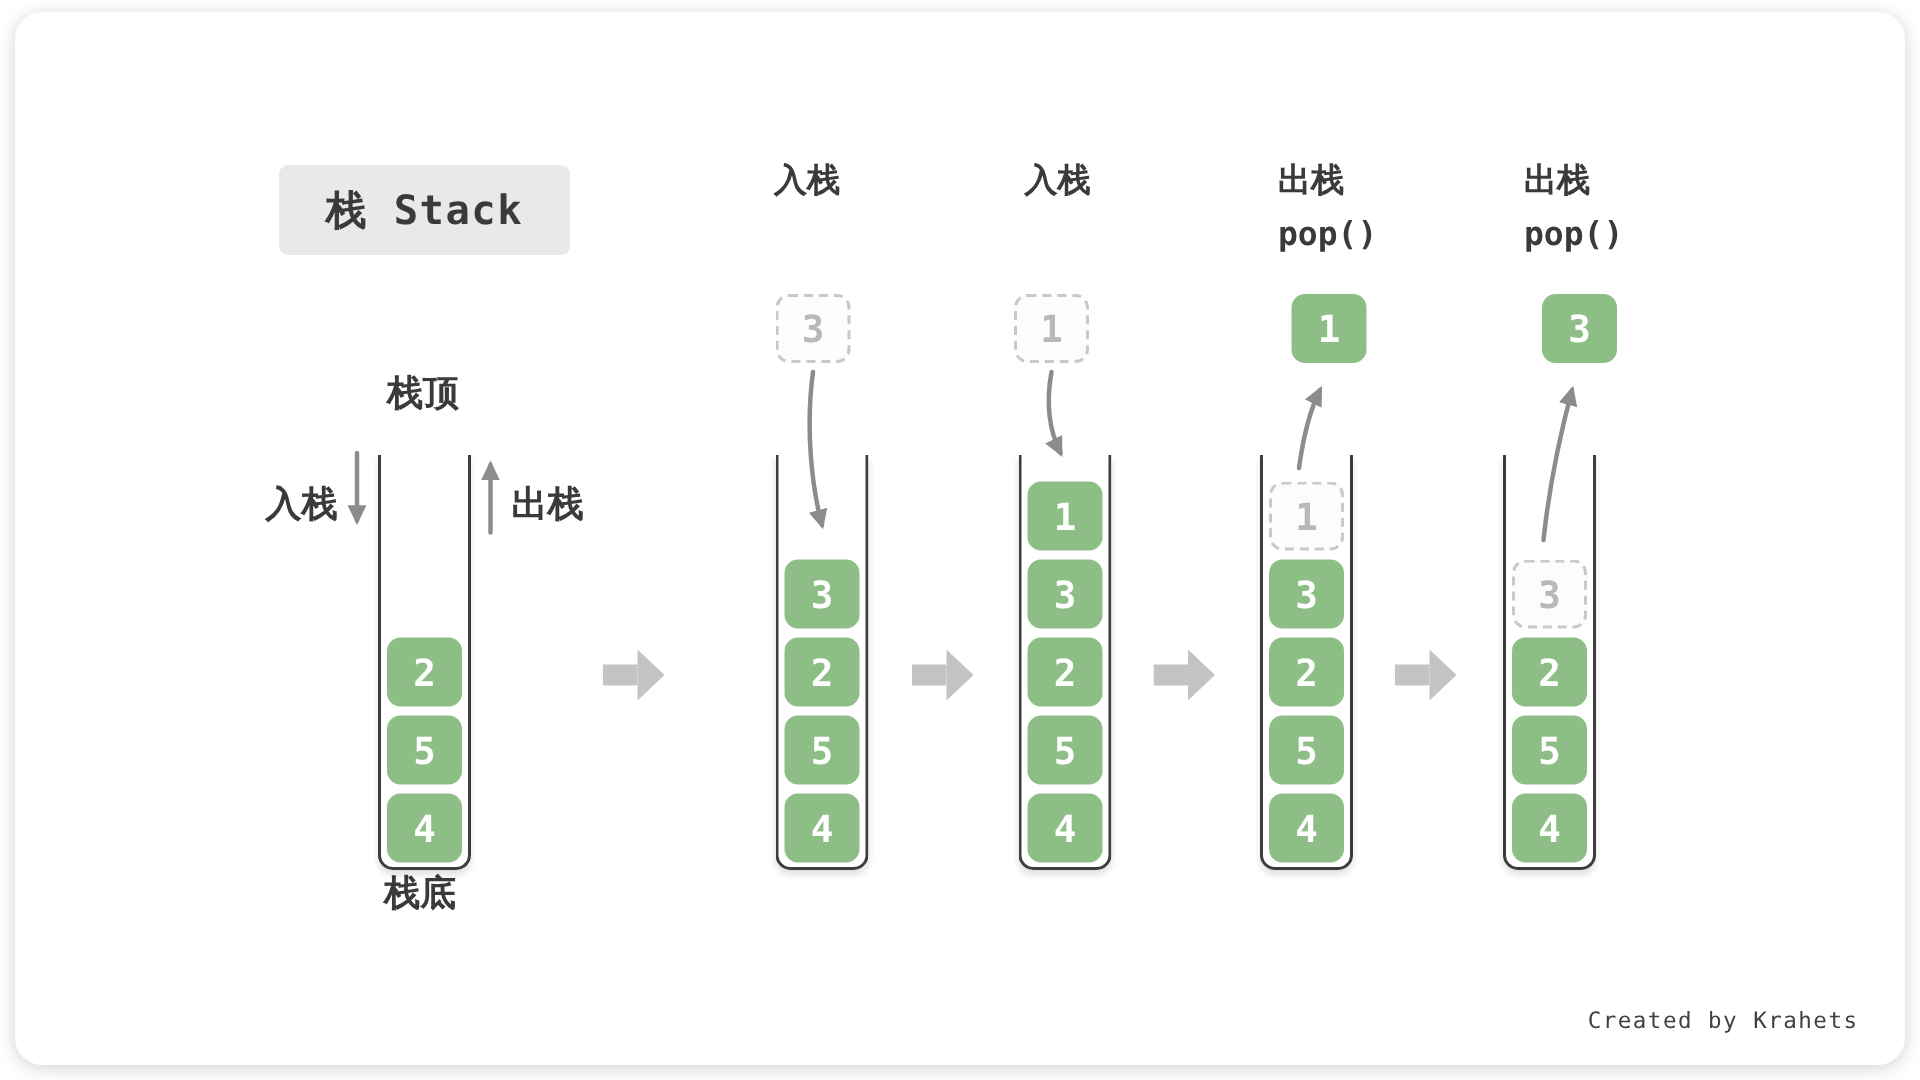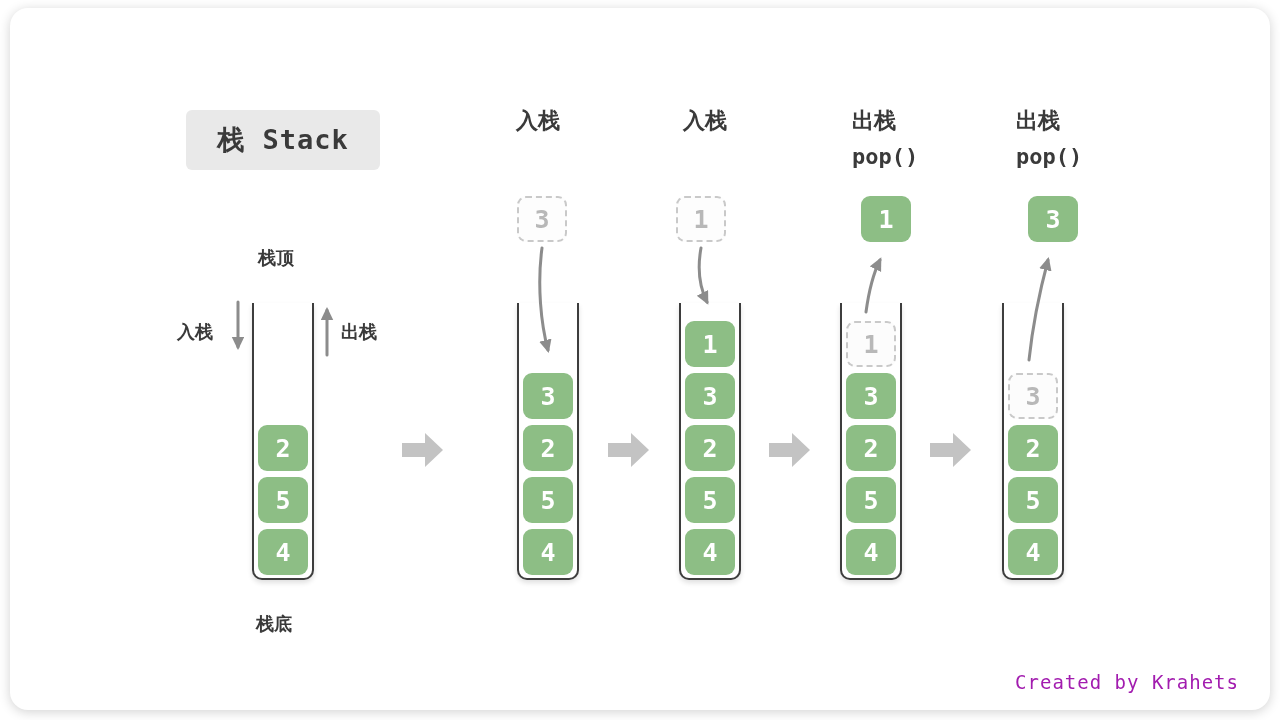--- a/index.html
+++ b/index.html
@@ -17,35 +17,35 @@
         border-radius:6px;display:flex;align-items:center;justify-content:center;}
   .title-box span{font-family:"DejaVu Sans Mono","DejaVu Sans",monospace;font-size:27px;font-weight:bold;
         color:var(--dark);letter-spacing:1px;}
   
   .hdr{position:absolute;top:109px;width:170px;}
   .hdr .cn{font-size:22px;font-weight:bold;color:var(--dark);line-height:24px;}
   .hdr .code{font-family:"DejaVu Sans Mono",monospace;font-size:22px;font-weight:600;color:var(--dark);
         margin-top:11px;line-height:26px;}
   .hdr .code .arg{color:var(--code-green);font-weight:bold;}
   
-  .lbl{position:absolute;font-size:18px;font-weight:bold;color:var(--dark);font-family:Liberation Serif, serif;}
+  .lbl{position:absolute;font-size:24px;font-weight:bold;color:var(--dark);font-family:Liberation Serif, serif;}
   
   .well{position:absolute;top:303px;width:62px;height:277px;border:2px solid #3d3d3d;border-top:none;
         border-radius:0 0 10px 10px;background:#fff;box-shadow:0 3px 5px rgba(0,0,0,.12);}
   
   .cell{position:absolute;width:50px;height:46px;border-radius:9px;background:var(--green);
         color:#fff;font-family:"DejaVu Sans Mono",monospace;font-size:25px;font-weight:bold;
         display:flex;align-items:center;justify-content:center;}
   .cell.ghost{background:#fcfcfc;border:2px dashed #c9c9c9;color:var(--ghost);}
   .cell.float-ghost{background:#fdfdfd;border:2px dashed #c9c9c9;color:var(--ghost);}
   
   .arrow-layer{position:absolute;left:0;top:0;pointer-events:none;}
   .block-arrow{position:absolute;width:42px;height:40px;}
   .footer{position:absolute;right:41px;top:671px;font-family:"DejaVu Sans Mono",monospace;
-        font-size:19px;color:#a21caf;letter-spacing:1px;}
+        font-size:15px;color:#404040;letter-spacing:1px;}
 </style>
 </head>
 <body>
 
 <div class="canvas">
   <div class="card"></div>
 
   <div class="title-box">
     <span>栈 Stack</span>
   </div>
@@ -61,21 +61,21 @@
     <div class="code"><span>pop(</span><span class="arg"></span><span>)</span></div>
   </div>
   <div class="hdr" style="left:1016px">
     <div class="cn">出栈</div>
     <div class="code"><span>pop(</span><span class="arg"></span><span>)</span></div>
   </div>
 
   <div class="lbl" style="left:258px;top:246px">栈顶</div>
   <div class="lbl" style="left:177px;top:320px">入栈</div>
   <div class="lbl" style="left:341px;top:320px">出栈</div>
-  <div class="lbl" style="left:256px;top:612px">栈底</div>
+  <div class="lbl" style="left:256px;top:579px">栈底</div>
 
   <div class="well" style="left:252px"></div>
   <div class="well" style="left:517px"></div>
   <div class="well" style="left:679px"></div>
   <div class="well" style="left:840px"></div>
   <div class="well" style="left:1002px"></div>
 
   <svg class="arrow-layer" width="1280" height="720" viewBox="0 0 1280 720">
     <defs>
       <marker id="ah" markerWidth="5" markerHeight="5" refX="3.4" refY="2.1" orient="auto" markerUnits="strokeWidth">

